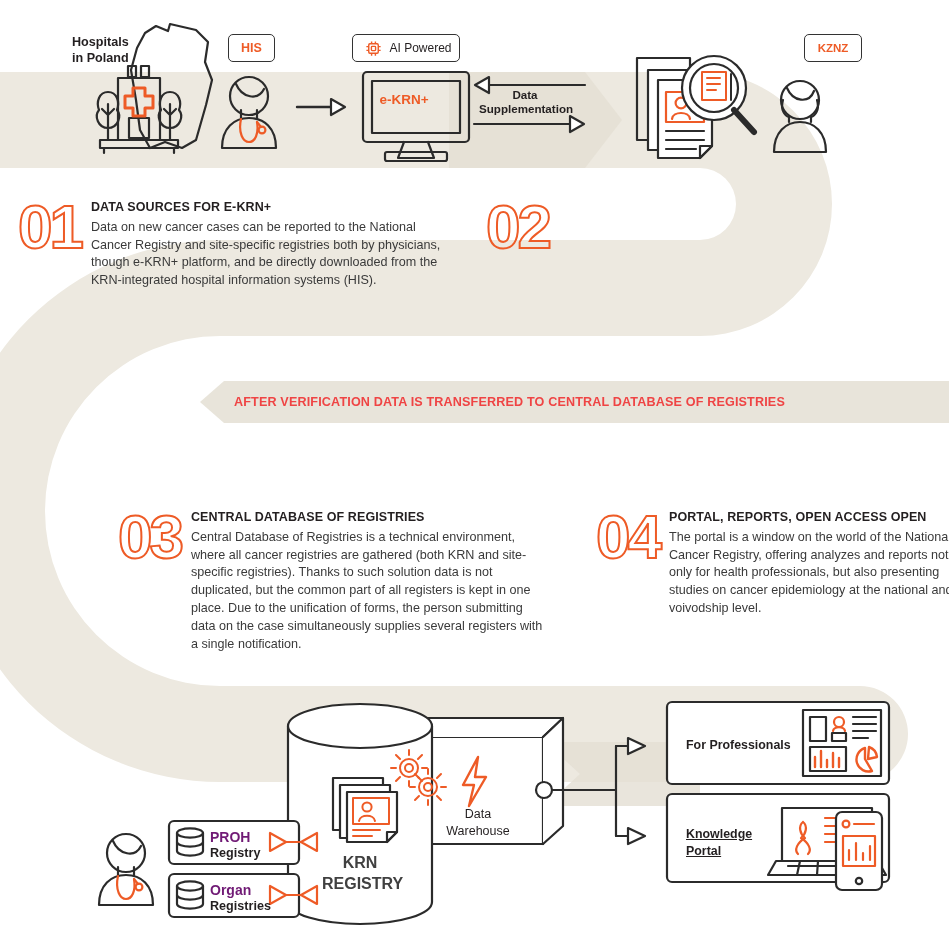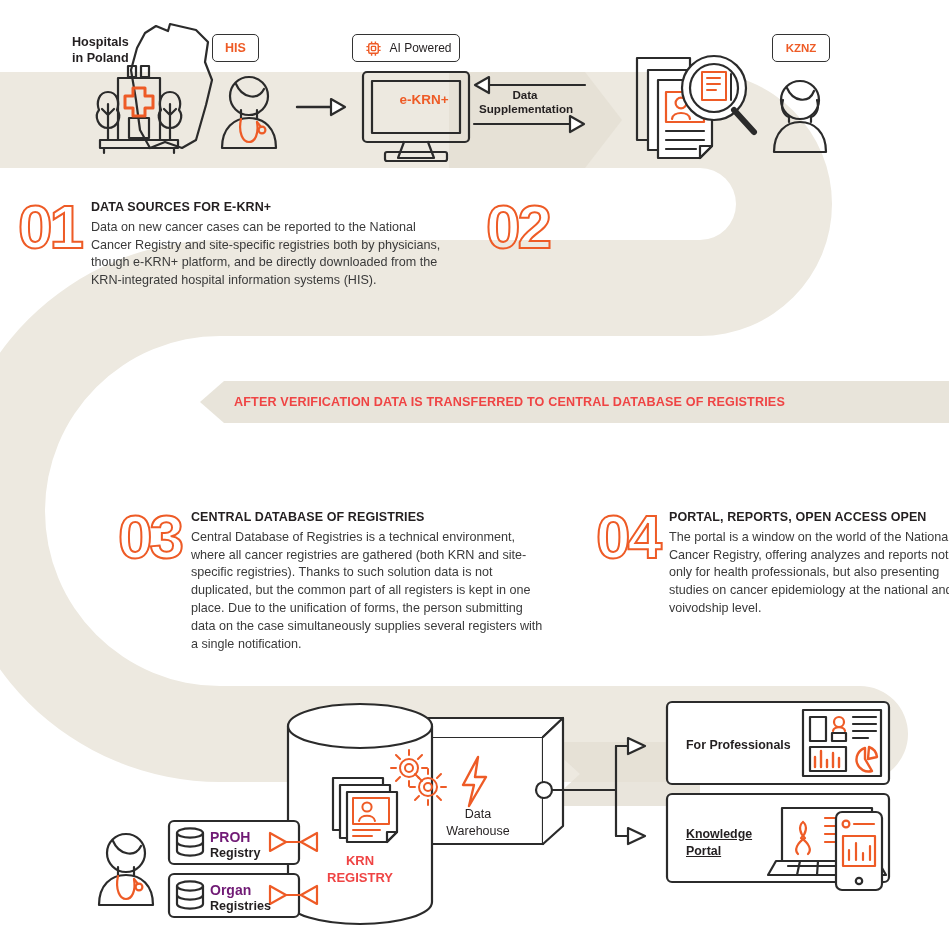--- a/index.html
+++ b/index.html
@@ -46,35 +46,35 @@
   .lbl{position:absolute;white-space:nowrap;}
   .lbl-hospitals{
     left:72px;top:35px;font-size:12.6px;font-weight:700;line-height:1.25;color:#231f20;
   }
   .chip{
     position:absolute;box-sizing:border-box;
     border:1.6px solid #333;border-radius:5px;background:#fff;
     display:flex;align-items:center;justify-content:center;gap:6px;
     font-size:12.5px;font-weight:700;
   }
-  .chip-his{left:212px;top:34px;width:47px;height:28px;color:#EE5B26;}
+  .chip-his{left:228px;top:34px;width:47px;height:28px;color:#EE5B26;}
   .chip-ai{left:352px;top:34px;width:108px;height:28px;color:#231f20;font-weight:400;font-size:12px;padding-left:4px;}
-  .chip-kznz{left:772px;top:34px;width:58px;height:28px;color:#EE5B26;font-size:11.5px;}
+  .chip-kznz{left:804px;top:34px;width:58px;height:28px;color:#EE5B26;font-size:11.5px;}
 
   .lbl-ekrn{
-    left:388px;top:92px;width:72px;text-align:center;
+    left:368px;top:92px;width:72px;text-align:center;
     font-size:13.5px;font-weight:700;color:#EE5B26;
   }
   .lbl-datasupp{
     left:479px;top:88px;width:92px;text-align:center;
     font-size:11.6px;font-weight:700;color:#231f20;line-height:1.25;
   }
   .lbl-krn{
     left:322px;top:853px;width:76px;text-align:center;
-    font-size:13px;font-weight:700;color:#ef4444;line-height:1.3;
+    font-size:16px;font-weight:700;color:#404040;line-height:1.3;
   }
   .lbl-dw{
     left:440px;top:806px;width:76px;text-align:center;
     font-size:12.5px;font-weight:400;color:#231f20;line-height:1.35;
   }
   .reg-name{font-size:14px;font-weight:700;color:#701a75;line-height:1.22;}
   .reg-sub{font-size:12.6px;font-weight:700;color:#231f20;line-height:1.22;}
   .lbl-proh{left:210px;top:829px;}
   .lbl-organ{left:210px;top:882px;}
   .lbl-prof{left:686px;top:738px;font-size:12.4px;font-weight:700;color:#231f20;}

